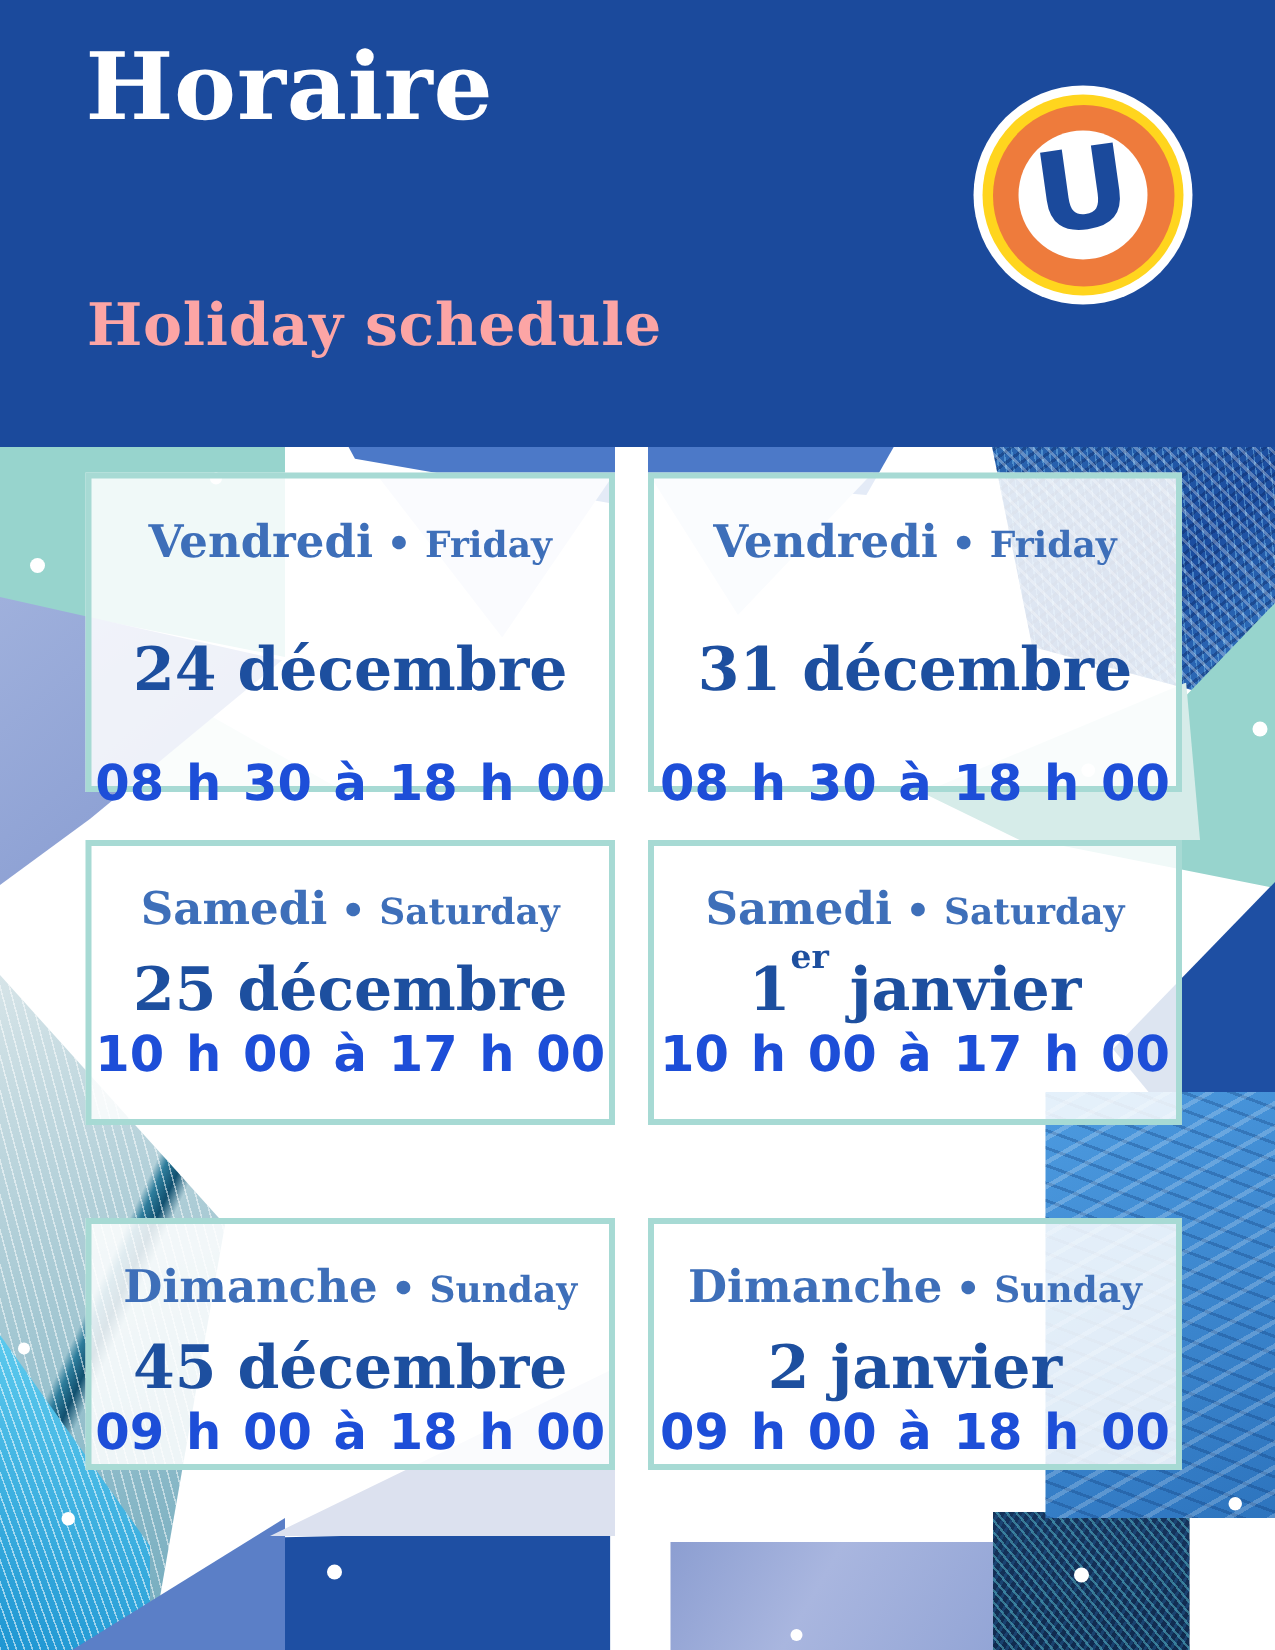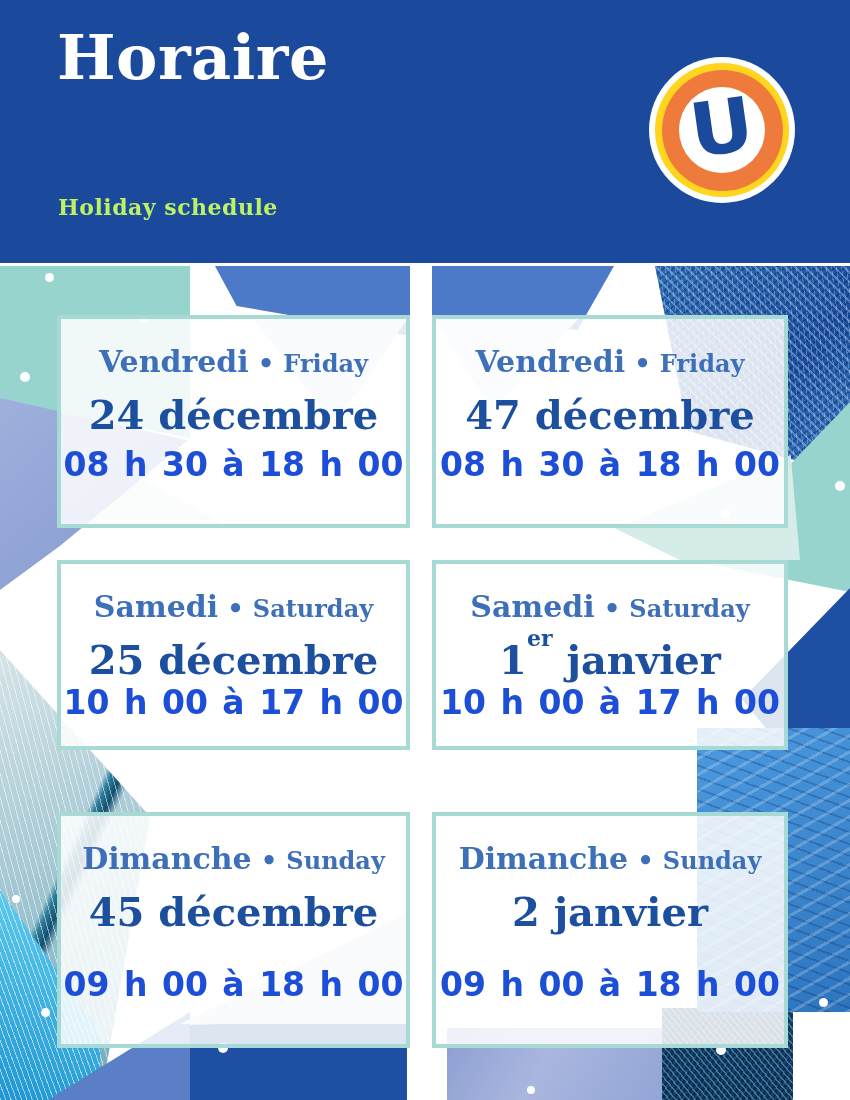--- a/index.html
+++ b/index.html
@@ -1,23 +1,23 @@
 <!DOCTYPE html>
 <html><head>
 <meta charset="utf-8">
 <style>
   html,body{margin:0;padding:0;background:#e8e8e8;}
   .poster{
     position:relative;width:850px;height:1100px;overflow:hidden;
     background:#ffffff;font-family:"DejaVu Serif", serif;
   }
   
-  .header{position:absolute;left:0;top:0;width:850px;height:263px;background:#1B4A9C;z-index:3;}
+  .header{position:absolute;left:0;top:0;width:850px;height:298px;background:#1B4A9C;z-index:3;}
   .title{position:absolute;left:57px;top:24px;color:#fff;font-weight:700;font-size:62px;line-height:1.1;letter-spacing:.5px;}
-  .subtitle{position:absolute;left:58px;top:194px;color:#bef264;font-weight:700;font-size:22px;letter-spacing:.5px;}
+  .subtitle{position:absolute;left:58px;top:194px;color:#fca5a5;font-weight:700;font-size:39px;letter-spacing:.5px;}
   .logo{position:absolute;left:649px;top:57px;width:146px;height:146px;border-radius:50%;background:#fff;
         display:flex;align-items:center;justify-content:center;}
   .logo-ring-yellow{width:134px;height:134px;border-radius:50%;background:#FFD51E;display:flex;align-items:center;justify-content:center;}
   .logo-ring-orange{width:121px;height:121px;border-radius:50%;background:#EE7B3C;display:flex;align-items:center;justify-content:center;}
   .logo-center{width:86px;height:86px;border-radius:50%;background:#fff;display:flex;align-items:center;justify-content:center;overflow:hidden;}
   .logo-u{font-family:"DejaVu Sans",sans-serif;font-weight:bold;font-size:74px;line-height:1;color:#1B4A9C;
           transform:rotate(-8deg) translateY(-3px) scaleX(1.05);display:block;}
   
   .bg-shape{position:absolute;z-index:1;}
   .s-teal-block{left:0;top:266px;width:190px;height:172px;background:#97D4CD;
@@ -81,23 +81,23 @@
   .dot{position:absolute;background:#fff;border-radius:50%;z-index:1;}
   
   .card{
     position:absolute;z-index:2;box-sizing:border-box;
     border:4px solid #A7DAD4;background:rgba(255,255,255,.85);
     display:flex;flex-direction:column;align-items:center;text-align:center;
     padding:26px 6px 40px 6px;
   }
   .col-a{left:57px;width:353px;}
   .col-b{left:432px;width:356px;}
-  .row-1{top:315px;height:213px;}
+  .row-1{top:315px;height:213px;gap:32px;}
   .row-2{top:560px;height:190px;}
-  .row-3{top:812px;height:236px;}
+  .row-3{top:812px;height:168px;}
   .day{color:#3E6FB9;font-weight:700;font-size:30px;line-height:1.1;white-space:nowrap;}
   .day .bullet{font-size:26px;padding:0 9px;}
   .day .day-en{font-size:24px;}
   .date{color:#1D4F9F;font-weight:700;font-size:40px;line-height:1.15;margin-top:14px;white-space:nowrap;}
   .date sup{font-size:22px;position:relative;top:-14px;font-weight:700;}
   .hours{
     margin-top:auto;color:#1d4ed8;font-family:"DejaVu Sans",sans-serif;font-weight:bold;
     font-size:33px;letter-spacing:0;word-spacing:3px;white-space:nowrap;
   }
 </style>
@@ -158,21 +158,21 @@
   </div>
 
   <div class="card col-a row-1">
     <div class="day"><span class="day-fr">Vendredi</span><span class="bullet">•</span><span class="day-en">Friday</span></div>
     <div class="date"><span>24 décembre</span><sup></sup><span></span></div>
     <div class="hours">08 h 30 à 18 h 00</div>
   </div>
 
   <div class="card col-b row-1">
     <div class="day"><span class="day-fr">Vendredi</span><span class="bullet">•</span><span class="day-en">Friday</span></div>
-    <div class="date"><span>47 décembre</span><sup></sup><span></span></div>
+    <div class="date"><span>31 décembre</span><sup></sup><span></span></div>
     <div class="hours">08 h 30 à 18 h 00</div>
   </div>
 
   <div class="card col-a row-2">
     <div class="day"><span class="day-fr">Samedi</span><span class="bullet">•</span><span class="day-en">Saturday</span></div>
     <div class="date"><span>25 décembre</span><sup></sup><span></span></div>
     <div class="hours">10 h 00 à 17 h 00</div>
   </div>
 
   <div class="card col-b row-2">

